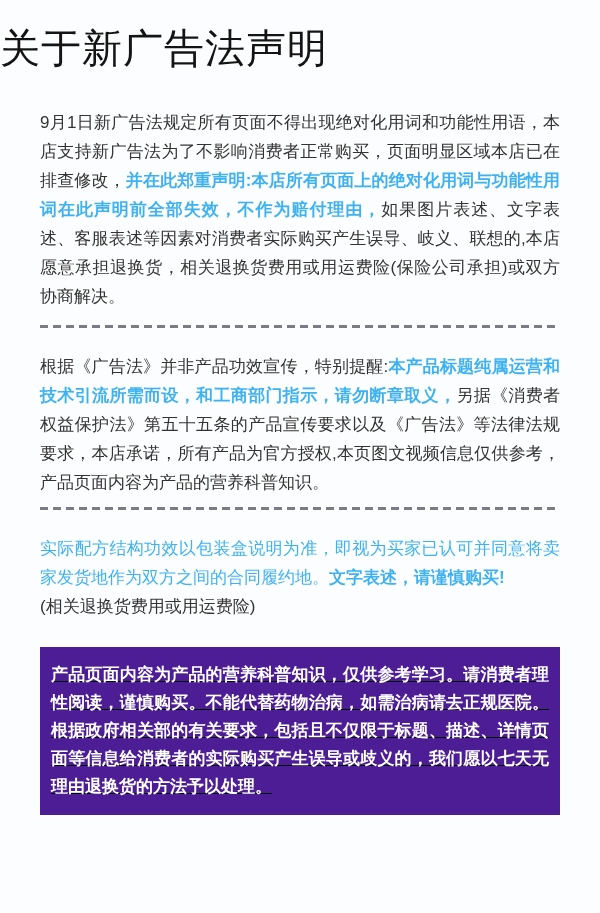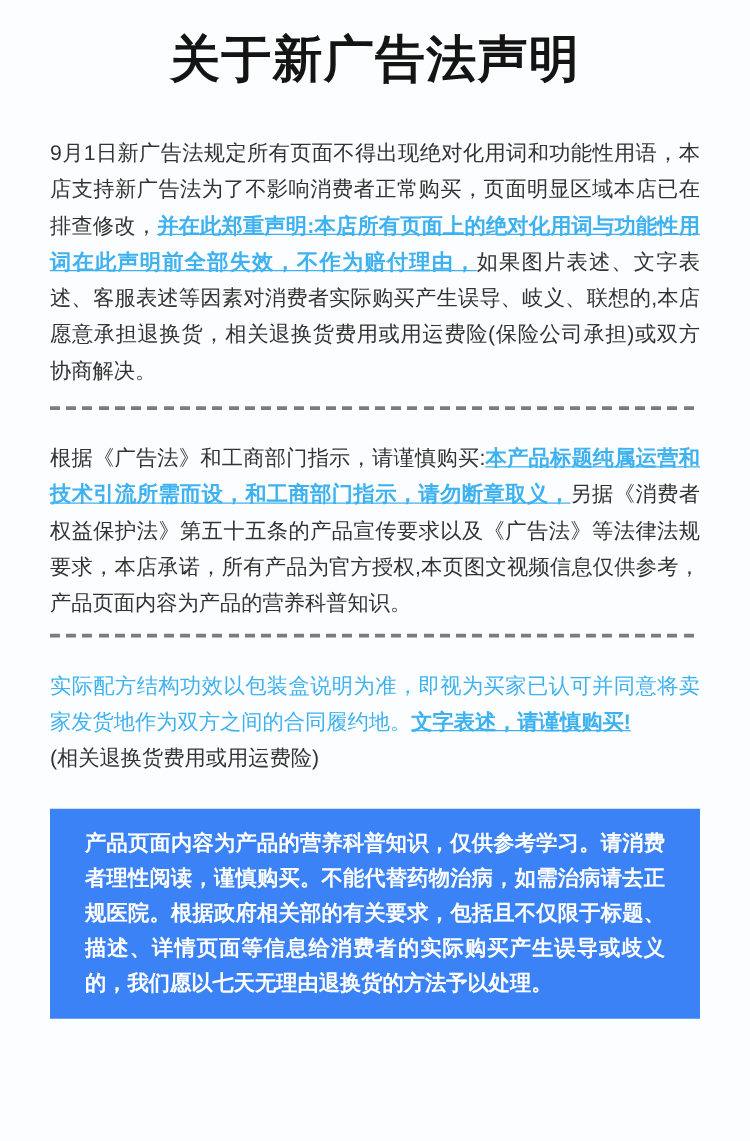--- a/index.html
+++ b/index.html
@@ -13,56 +13,56 @@
     font-family: "Liberation Sans", sans-serif;
     overflow: hidden;
   }
   .page {
     width: 600px;
     height: 913px;
     position: relative;
   }
   .title {
     margin: 22px 0 0 0;
-    text-align: center;
     font-size: 40px;
     line-height: 52px;
-    font-weight: 700;
+    font-weight: 400;
     color: #141414;
     letter-spacing: 1px;
   }
   .content {
     width: 520px;
     margin: 0 auto;
   }
   .para {
     margin: 0;
     font-size: 17px;
     line-height: 29px;
     color: #333333;
     text-align: justify;
   }
   .para-1 { margin-top: 34px; }
   .para-2 { margin-top: 24px; }
   .para-3 { margin-top: 24px; }
   .blue   { color: #3eb2f0; }
-  .bold   { font-weight: bold; text-decoration: underline; }
+  .bold   { font-weight: bold; }
   .divider {
     height: 3px;
     margin-top: 13px;
     background: repeating-linear-gradient(90deg,
       #7b7b83 0px, #7b7b83 8px,
       transparent 8px, transparent 13px);
   }
   .divider-1 { margin-top: 14px; }
   .divider-2 { margin-top: 10px; }
   .notice-box {
     margin-top: 26px;
-    background: #3b82f6;
-    padding: 14px 28px;
+    background: #4c1d95;
+    padding: 14px 11px;
+    text-decoration: underline;
   }
   .notice-box p {
     margin: 0;
     font-size: 17px;
     line-height: 28px;
     font-weight: bold;
     color: #ffffff;
     text-align: justify;
   }
 </style>
@@ -72,21 +72,21 @@
 <div class="page">
 
   <h1 class="title">关于新广告法声明</h1>
 
   <div class="content">
 
     <p class="para para-1"><span>9月1日新广告法规定所有页面不得出现绝对化用词和功能性用语，本店支持新广告法为了不影响消费者正常购买，页面明显区域本店已在排查修改，</span><span class="blue bold">并在此郑重声明:本店所有页面上的绝对化用词与功能性用词在此声明前全部失效，不作为赔付理由，</span><span>如果图片表述、文字表述、客服表述等因素对消费者实际购买产生误导、岐义、联想的,本店愿意承担退换货，相关退换货费用或用运费险(保险公司承担)或双方协商解决。</span></p>
 
     <div class="divider divider-1"></div>
 
-    <p class="para para-2"><span>根据《广告法》和工商部门指示，请谨慎购买:</span><span class="blue bold">本产品标题纯属运营和技术引流所需而设，和工商部门指示，请勿断章取义，</span><span>另据《消费者权益保护法》第五十五条的产品宣传要求以及《广告法》等法律法规要求，本店承诺，所有产品为官方授权,本页图文视频信息仅供参考，产品页面内容为产品的营养科普知识。</span></p>
+    <p class="para para-2"><span>根据《广告法》并非产品功效宣传，特别提醒:</span><span class="blue bold">本产品标题纯属运营和技术引流所需而设，和工商部门指示，请勿断章取义，</span><span>另据《消费者权益保护法》第五十五条的产品宣传要求以及《广告法》等法律法规要求，本店承诺，所有产品为官方授权,本页图文视频信息仅供参考，产品页面内容为产品的营养科普知识。</span></p>
 
     <div class="divider divider-2"></div>
 
     <p class="para para-3"><span class="blue">实际配方结构功效以包装盒说明为准，即视为买家已认可并同意将卖家发货地作为双方之间的合同履约地。</span><span class="blue bold">文字表述，请谨慎购买!</span><br><span>(相关退换货费用或用运费险)</span></p>
 
     <div class="notice-box">
       <p>产品页面内容为产品的营养科普知识，仅供参考学习。请消费者理性阅读，谨慎购买。不能代替药物治病，如需治病请去正规医院。根据政府相关部的有关要求，包括且不仅限于标题、描述、详情页面等信息给消费者的实际购买产生误导或歧义的，我们愿以七天无理由退换货的方法予以处理。</p>
     </div>
 
   </div>

